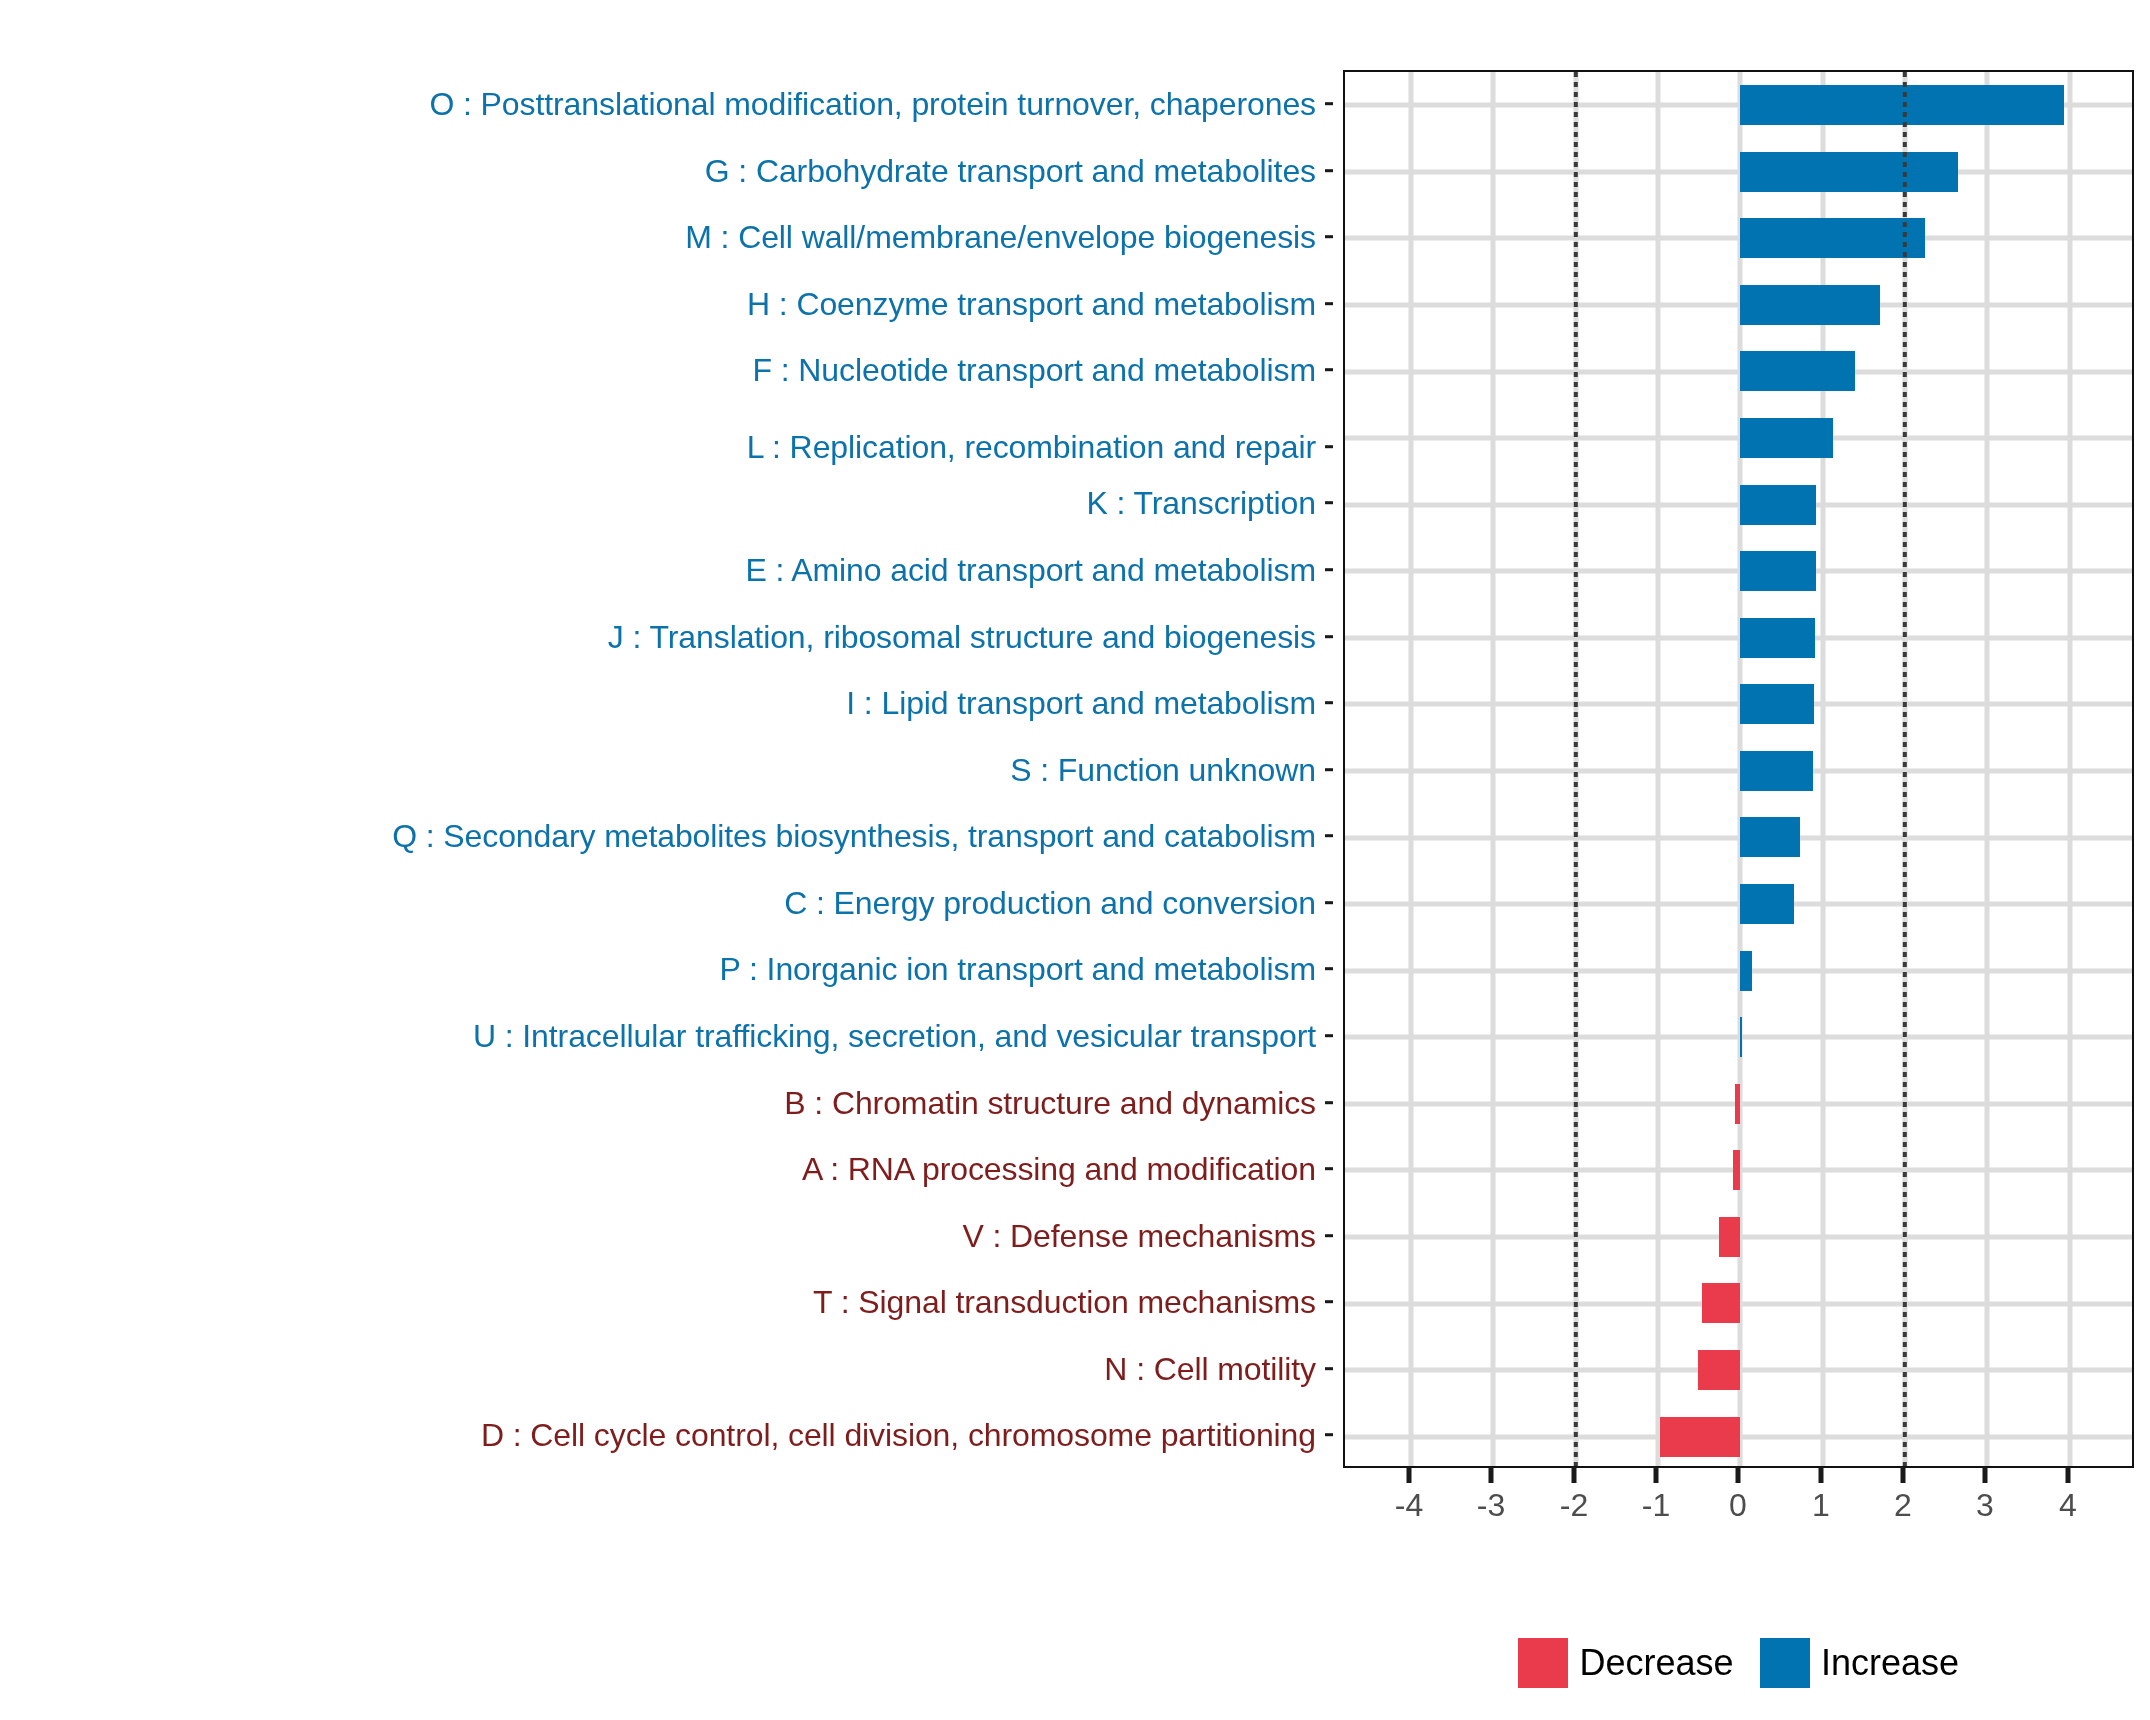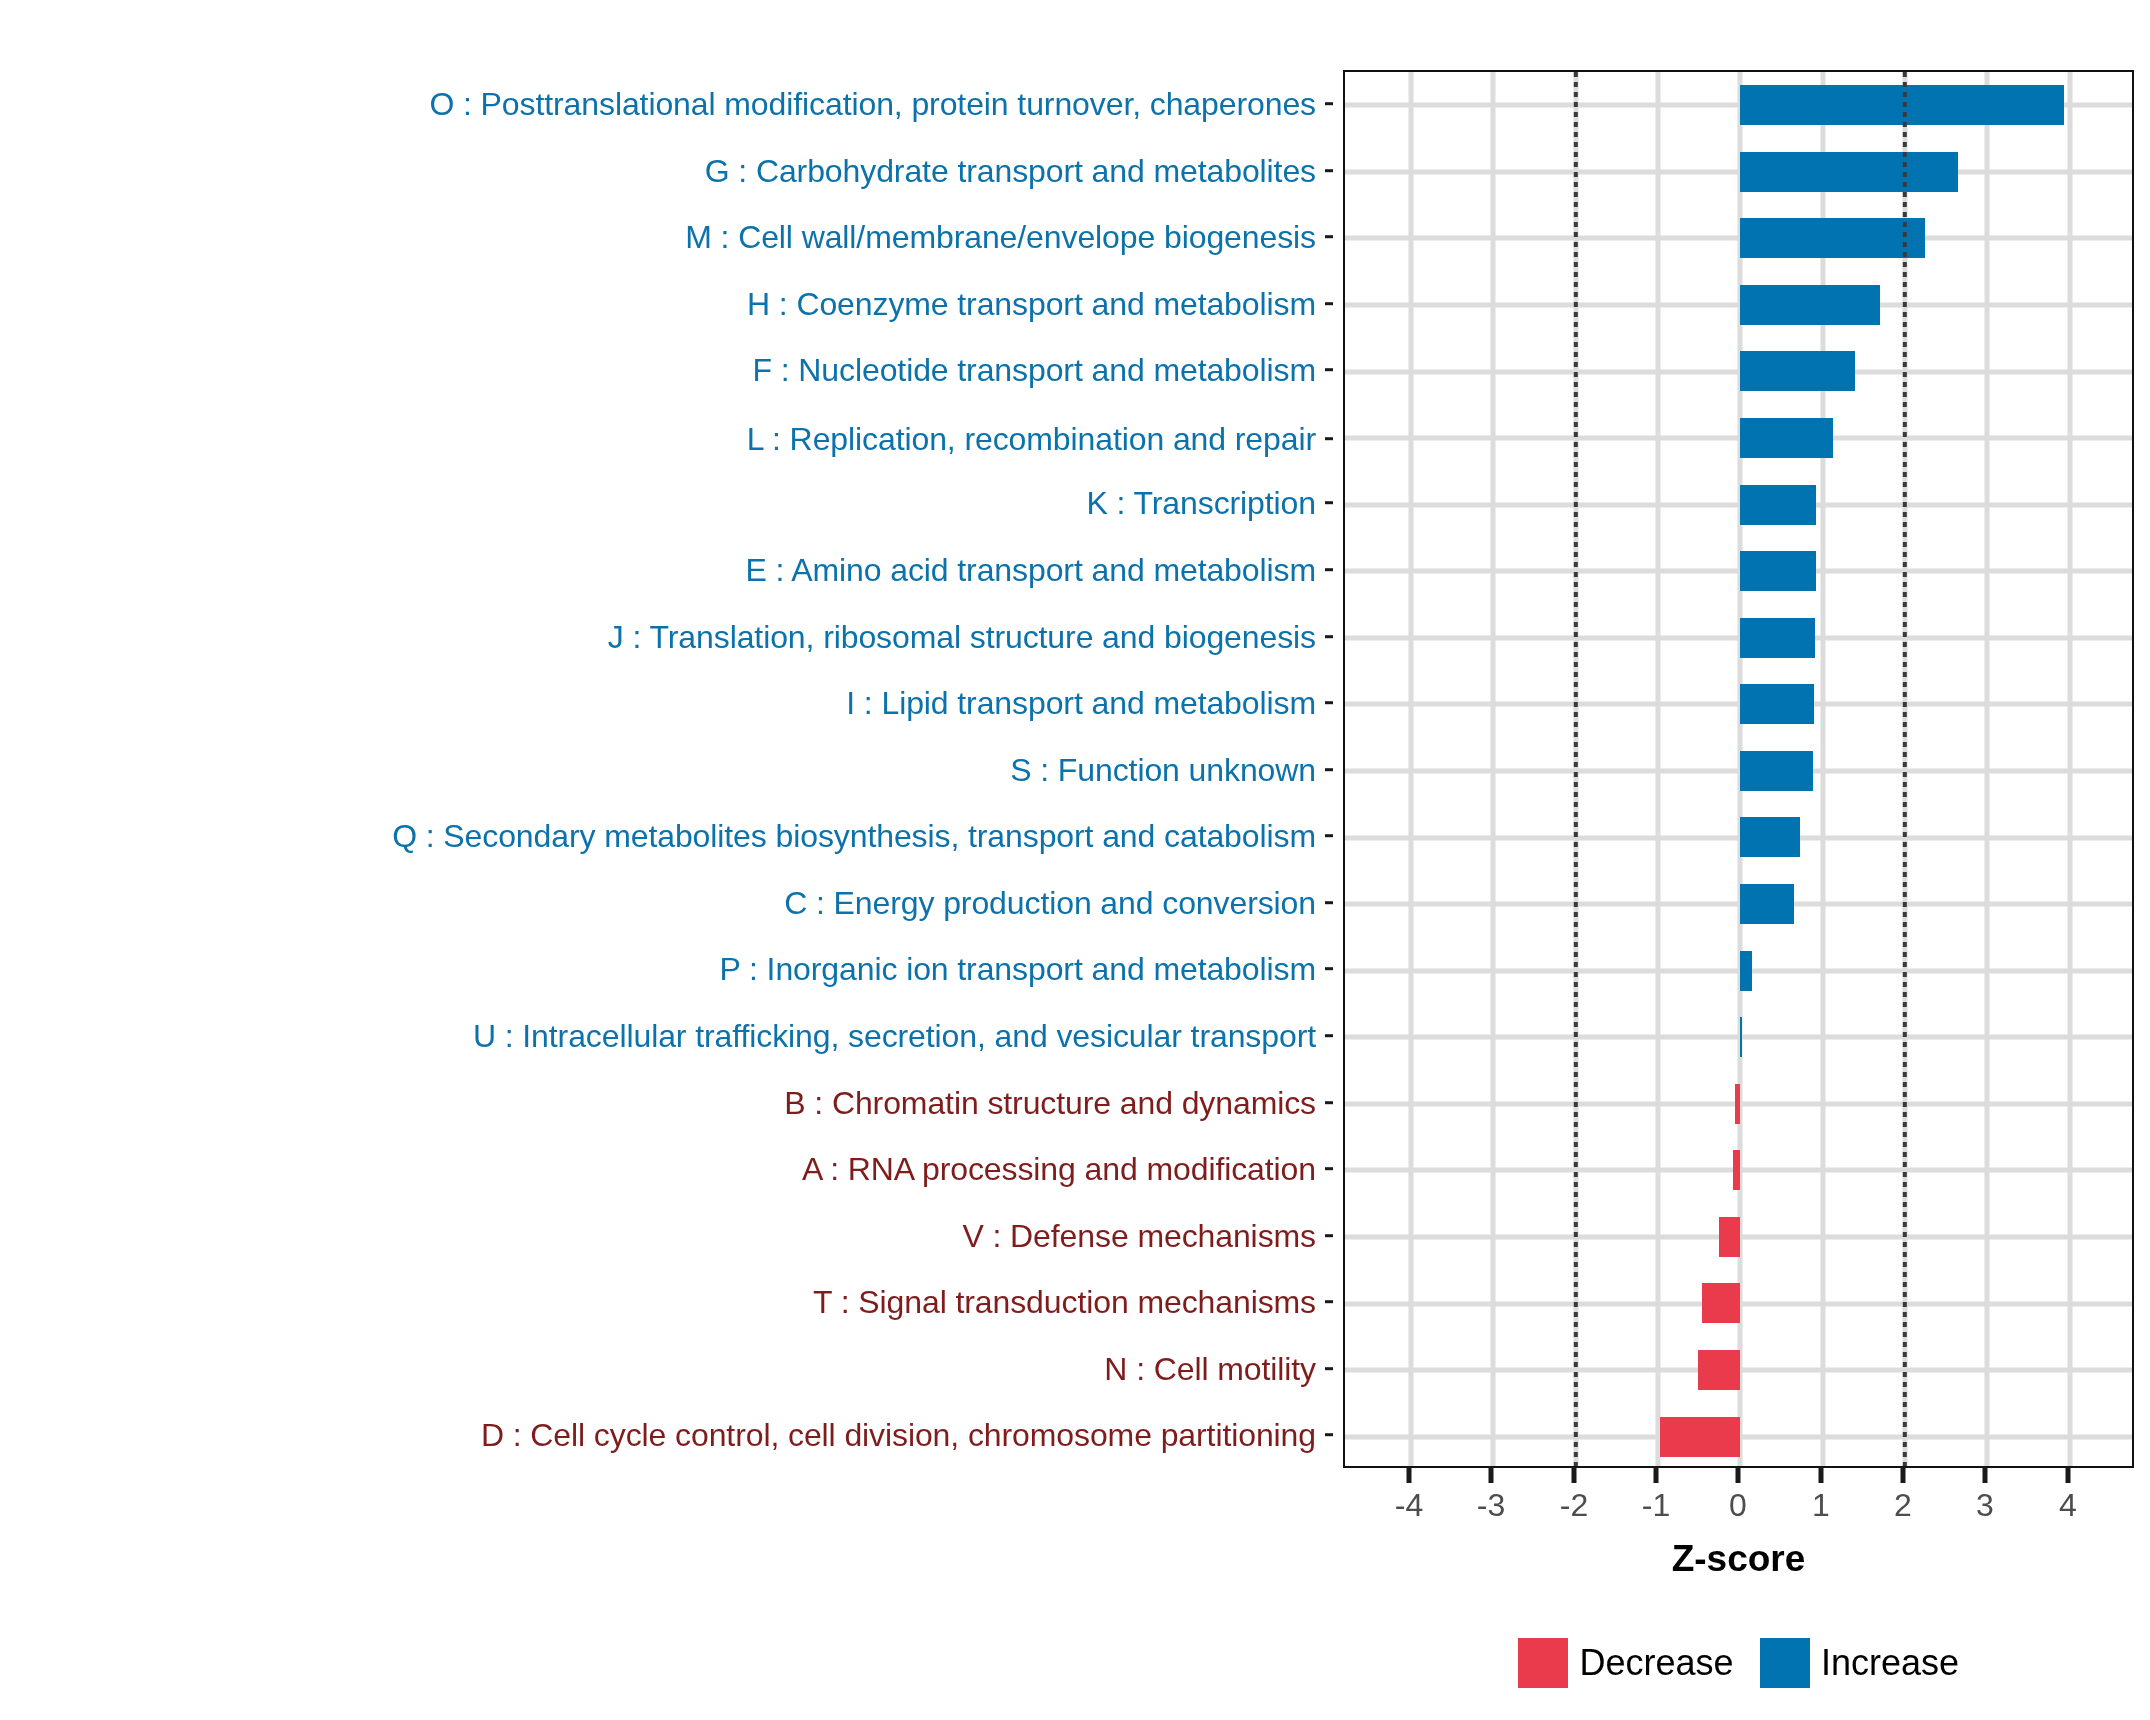--- a/index.html
+++ b/index.html
@@ -165,21 +165,21 @@
         <span class="ytick"></span>
       </div>
       <div class="ylabel-row" style="top: 200px;">
         <span class="ylabel-text inc">H : Coenzyme transport and metabolism</span>
         <span class="ytick"></span>
       </div>
       <div class="ylabel-row" style="top: 266px;">
         <span class="ylabel-text inc">F : Nucleotide transport and metabolism</span>
         <span class="ytick"></span>
       </div>
-      <div class="ylabel-row" style="top: 335px; margin-left: 8px;">
+      <div class="ylabel-row" style="top: 343px; margin-left: 8px;">
         <span class="ylabel-text inc">L : Replication, recombination and repair</span>
         <span class="ytick"></span>
       </div>
       <div class="ylabel-row" style="top: 399px;">
         <span class="ylabel-text inc">K : Transcription</span>
         <span class="ytick"></span>
       </div>
       <div class="ylabel-row" style="top: 466px; text-align: center;">
         <span class="ylabel-text inc">E : Amino acid transport and metabolism</span>
         <span class="ytick"></span>
@@ -308,21 +308,20 @@
       <div class="xtick" style="left: 478px;"></div>
       <div class="xticklabel" style="left: 478px;">1</div>
       <div class="xtick" style="left: 560px;"></div>
       <div class="xticklabel" style="left: 560px;">2</div>
       <div class="xtick" style="left: 642px;"></div>
       <div class="xticklabel" style="left: 642px;">3</div>
       <div class="xtick" style="left: 725px;"></div>
       <div class="xticklabel" style="left: 725px;">4</div>
     </div>
 
-  <div id="xaxis-title">Z-score</div>
 
   <div id="legend">
       <div class="legend-item">
         <span class="legend-swatch" style="background: rgb(234, 59, 76);"></span>
         <span class="legend-label">Decrease</span>
       </div>
       <div class="legend-item">
         <span class="legend-swatch" style="background: rgb(0, 115, 176);"></span>
         <span class="legend-label">Increase</span>
       </div>

